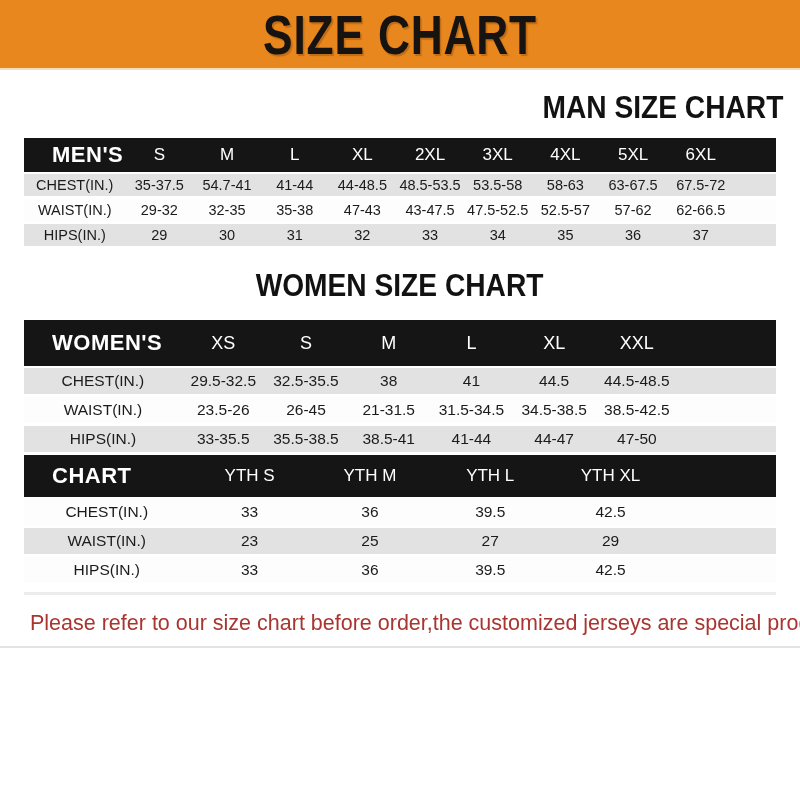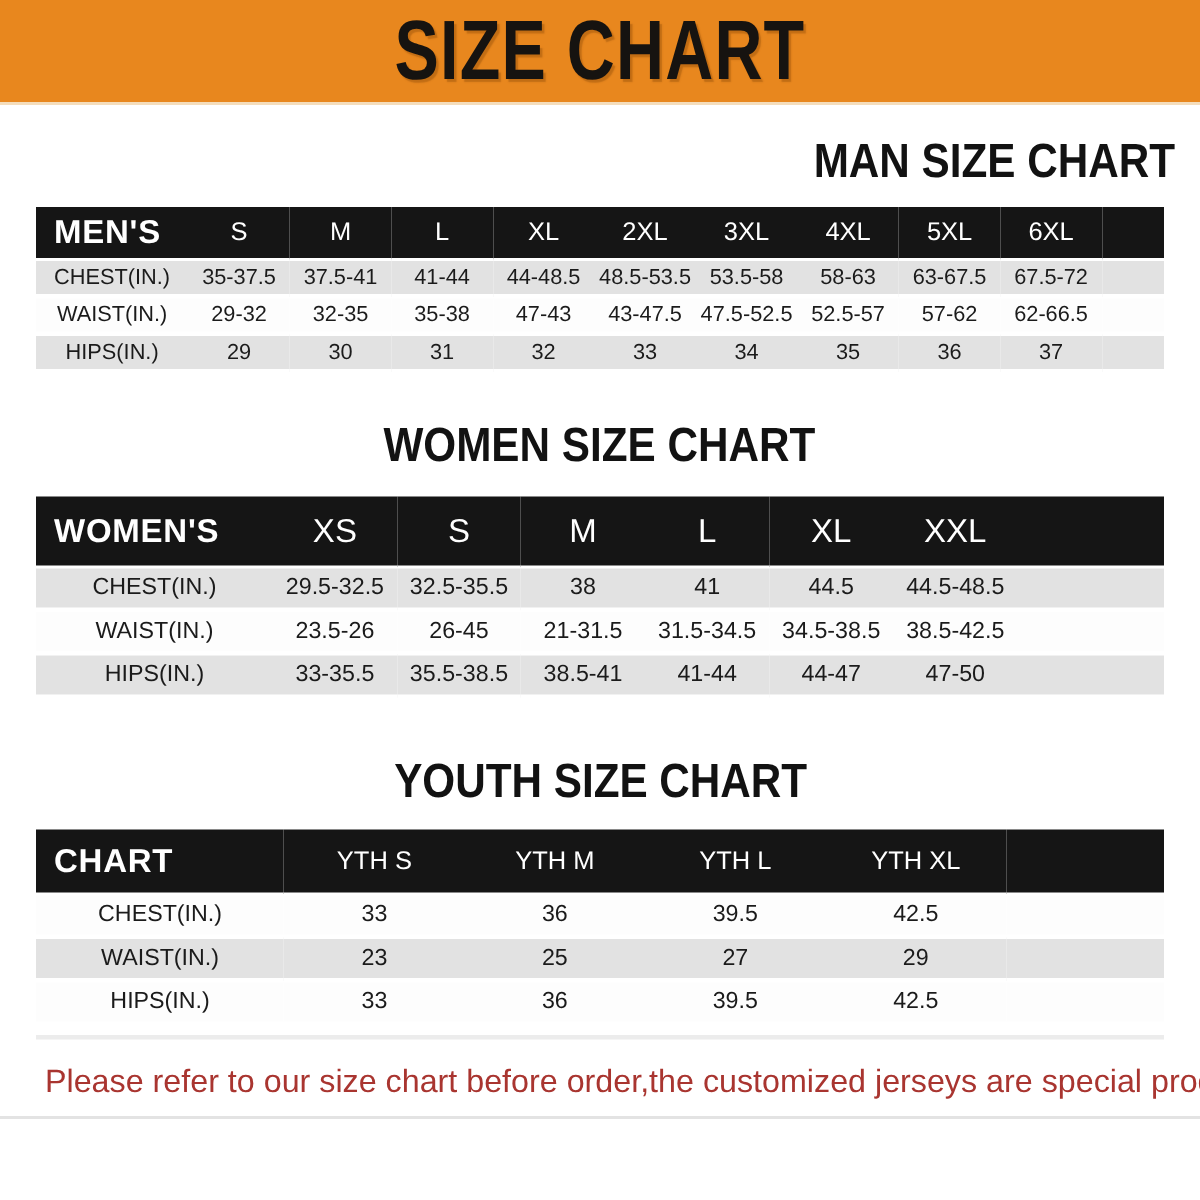--- a/index.html
+++ b/index.html
@@ -31,36 +31,36 @@
   
   .section-title { text-align: center; }
   .section-title .condense {
     display: inline-block;
     font-size: 32px; font-weight: 700; letter-spacing: 0px;
     transform: scaleX(0.88);
     white-space: nowrap;
     color: #121212;
   }
   .title-man   { margin: 19px 0 12px 0; text-align: right; }
-  .title-women { margin: 29px 0 16px 0; }
+  .title-women { margin: 18px 0 16px 0; }
   .title-youth { margin: 36px 0 14px 0; }
 
   
   table.size-table {
     width: 752px; margin: 0 auto;
     border-collapse: collapse; table-layout: fixed;
   }
   table.size-table thead th {
     background: var(--bar, #151515);
     color: #fff; font-weight: 400; text-align: center;
     border-bottom: 2px solid #fff;
     padding: 0;
   }
   table.size-table thead th.label-th {
-    font-weight: 700; text-align: left; padding-left: 12px;
+    font-weight: 700; text-align: left; padding-left: 28px;
     letter-spacing: 0.5px;
   }
   table.size-table tbody td {
     text-align: center; padding: 0;
     border-bottom: 3px solid #fff;
     color: #1b1b1b;
   }
   table.size-table tbody tr.shade td { background: var(--shade, #E2E2E2); }
   table.size-table tbody tr.plain td { background: #fdfdfd; }
   td.row-label { color: #222; }
@@ -70,21 +70,21 @@
   .men col.c-data  { width: 9.0%; }
   .men col.c-fill  { width: 5.5%; }
   .men thead th { height: 34px; font-size: 17px; }
   .men thead th.label-th { font-size: 22px; }
   .men tbody td { height: 22px; font-size: 14.5px; }
 
   
   .women col.c-label { width: 21%; }
   .women col.c-data  { width: 11%; }
   .women col.c-fill  { width: 13%; }
-  .women thead th { height: 46px; font-size: 22px; }
+  .women thead th { height: 46px; font-size: 18px; }
   .women thead th.label-th { font-size: 22px; }
   .women tbody td { height: 26px; font-size: 15.5px; }
 
   
   .youth col.c-label { width: 22%; }
   .youth col.c-data  { width: 16%; }
   .youth col.c-fill  { width: 14%; }
   .youth thead th { height: 42px; font-size: 17px; }
   .youth thead th.label-th { font-size: 22px; letter-spacing: 1px; }
   .youth tbody td { height: 26px; font-size: 15.5px; }
@@ -142,21 +142,21 @@
             <th>4XL</th>
             <th>5XL</th>
             <th>6XL</th>
             <th></th>
           </tr>
         </thead>
         <tbody>
           <tr class="shade">
             <td class="row-label">CHEST(IN.)</td>
             <td>35-37.5</td>
-            <td>37.5-41</td>
+            <td>54.7-41</td>
             <td>41-44</td>
             <td>44-48.5</td>
             <td>48.5-53.5</td>
             <td>53.5-58</td>
             <td>58-63</td>
             <td>63-67.5</td>
             <td>67.5-72</td>
             <td></td>
           </tr>
           <tr class="plain">
@@ -245,23 +245,20 @@
             <td>41-44</td>
             <td>44-47</td>
             <td>47-50</td>
             <td></td>
           </tr>
         </tbody>
       </table>
   </div>
 
   <div class="section">
-    <div class="section-title title-youth">
-      <span class="condense">YOUTH SIZE CHART</span>
-    </div>
     <table class="size-table youth">
         <colgroup>
           <col class="c-label">
           <col class="c-data">
           <col class="c-data">
           <col class="c-data">
           <col class="c-data">
           <col class="c-fill">
         </colgroup>
         <thead>

